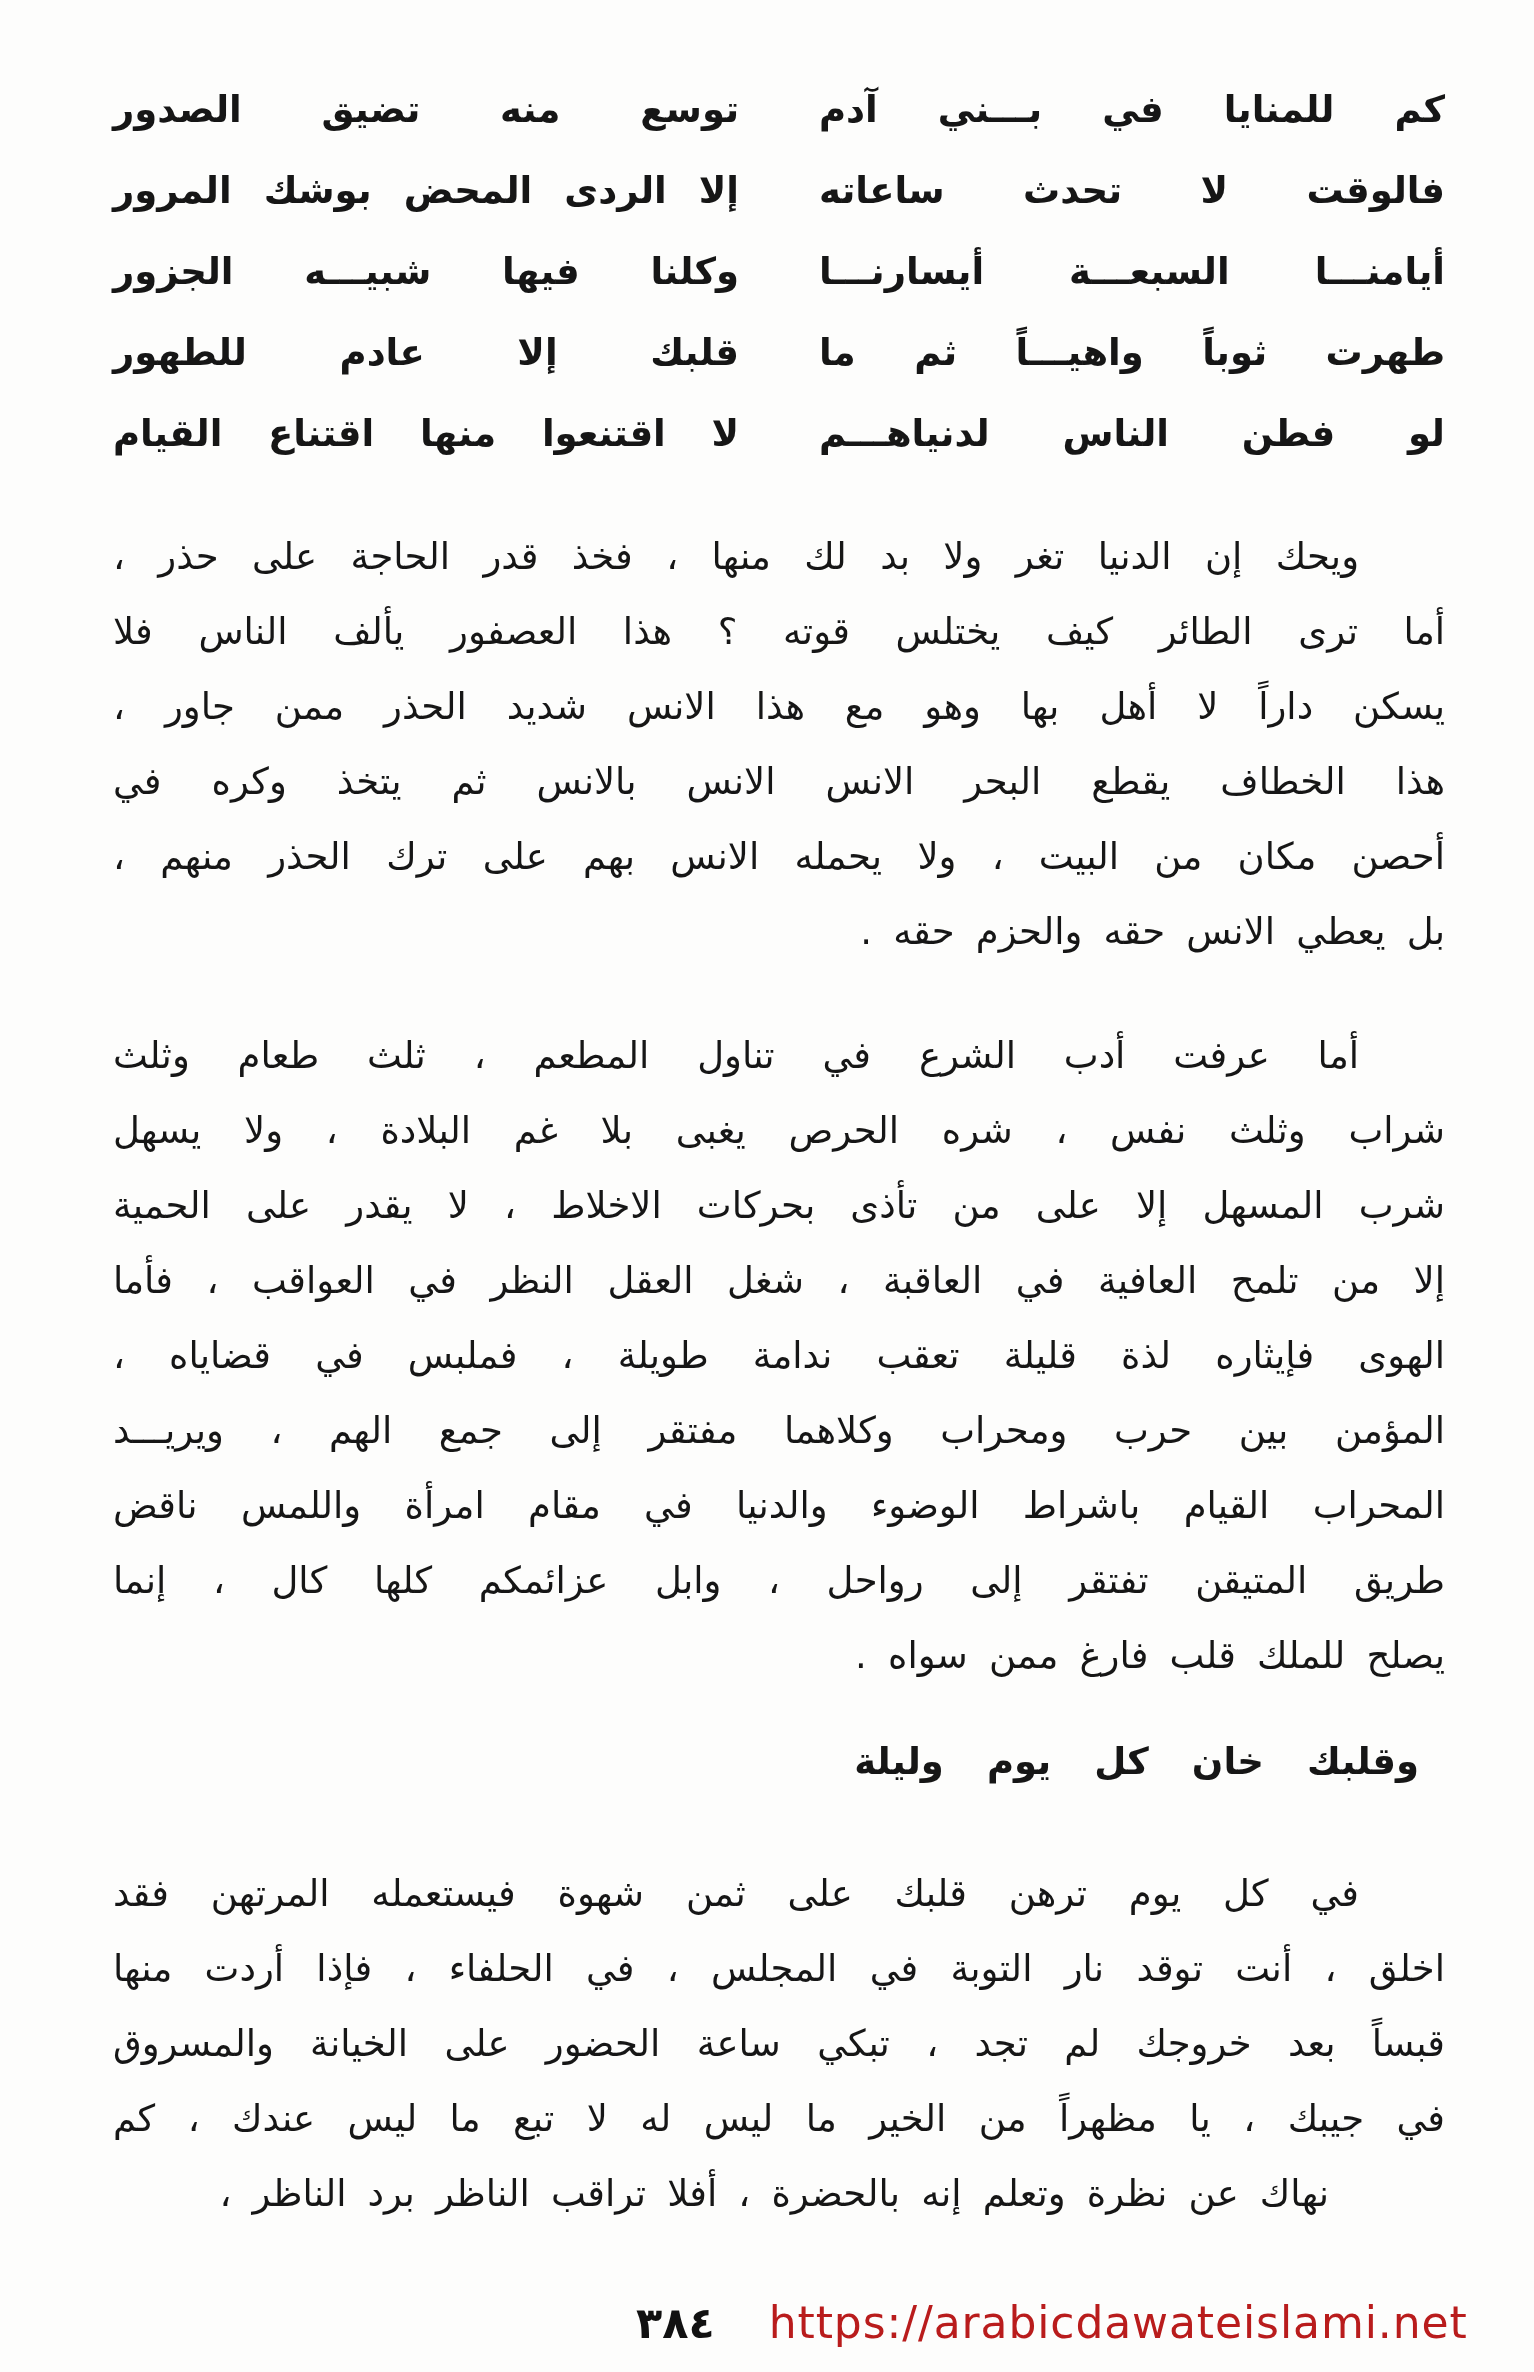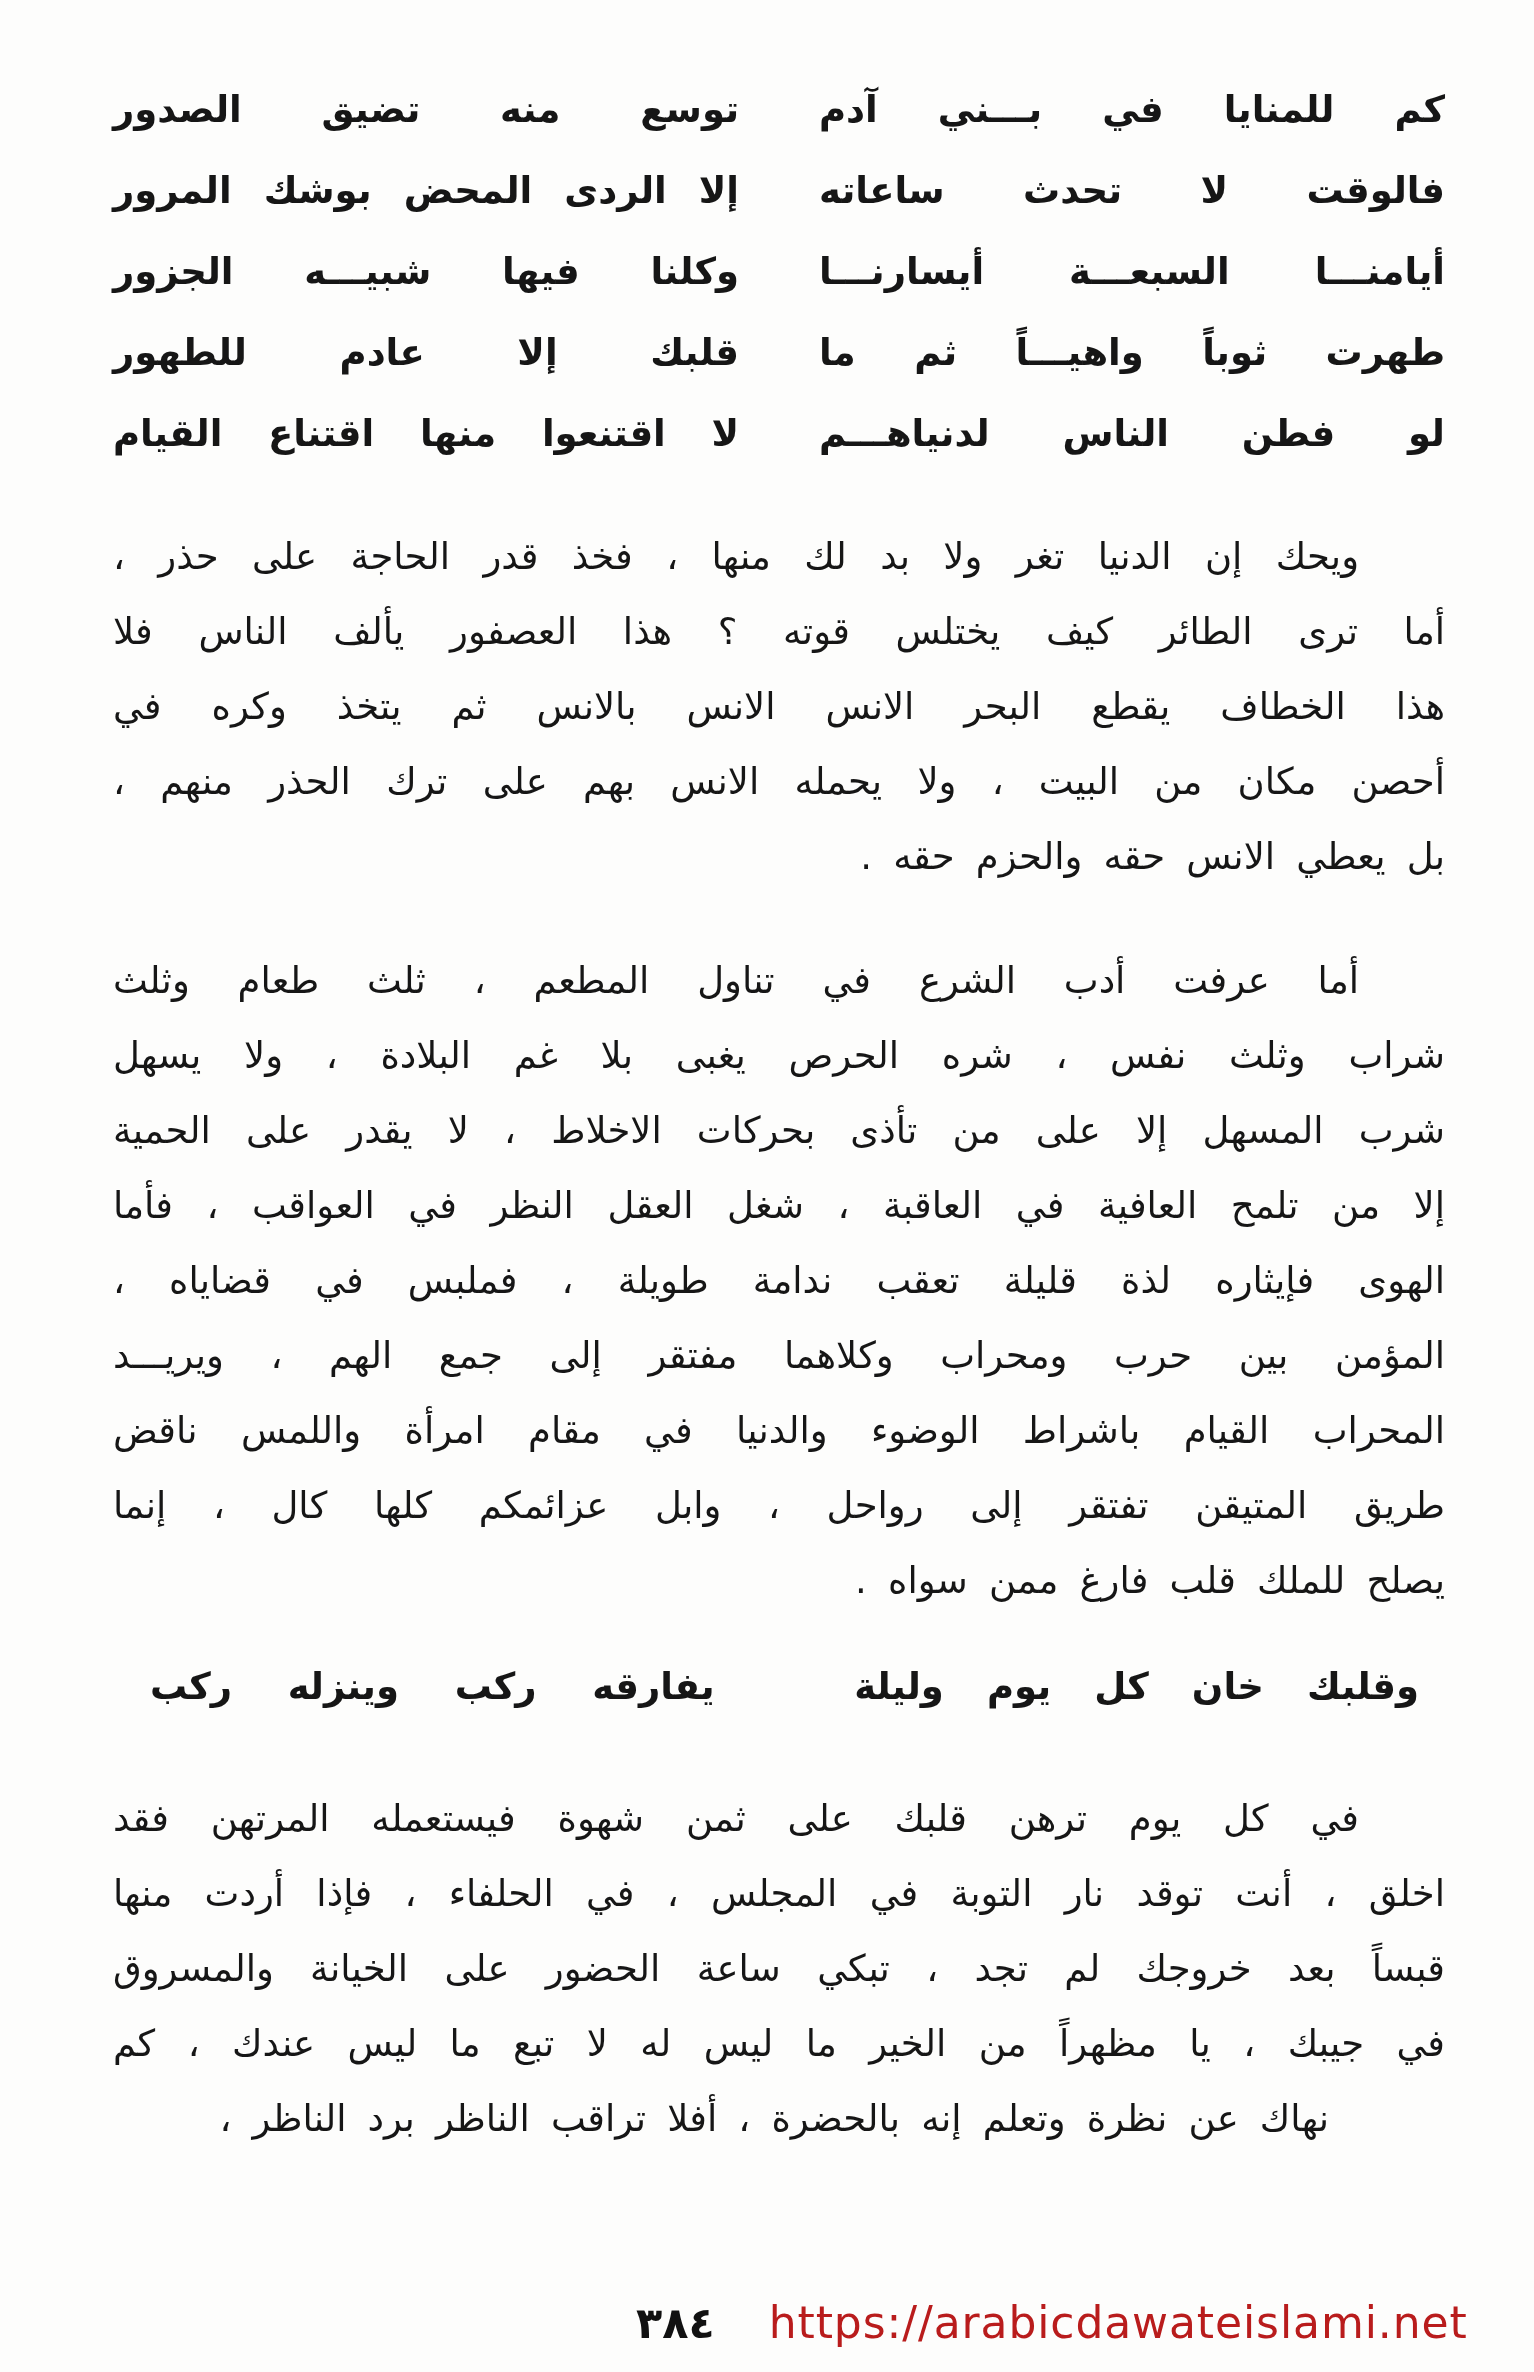--- a/index.html
+++ b/index.html
@@ -121,41 +121,41 @@
       </div>
       <div class="verse-row">
         <span class="hemi">لو فطن الناس لدنياهـــم</span>
         <span class="hemi">لا اقتنعوا منها اقتناع القيام</span>
       </div>
     </div>
 
     <div class="para gap-after-poem">
       <span class="line indent">ويحك إن الدنيا تغر ولا بد لك منها ، فخذ قدر الحاجة على حذر ،</span>
       <span class="line">أما ترى الطائر كيف يختلس قوته ؟ هذا العصفور يألف الناس فلا</span>
+      <span class="line">يسكن داراً لا أهل بها وهو مع هذا الانس شديد الحذر ممن جاور ،</span>
       <span class="line">هذا الخطاف يقطع البحر الانس الانس بالانس ثم يتخذ وكره في</span>
       <span class="line">أحصن مكان من البيت ، ولا يحمله الانس بهم على ترك الحذر منهم ،</span>
       <span class="line short">بل يعطي الانس حقه والحزم حقه .</span>
     </div>
 
     <div class="para gap-before-p2">
       <span class="line indent">أما عرفت أدب الشرع في تناول المطعم ، ثلث طعام وثلث</span>
       <span class="line">شراب وثلث نفس ، شره الحرص يغبى بلا غم البلادة ، ولا يسهل</span>
       <span class="line">شرب المسهل إلا على من تأذى بحركات الاخلاط ، لا يقدر على الحمية</span>
       <span class="line">إلا من تلمح العافية في العاقبة ، شغل العقل النظر في العواقب ، فأما</span>
       <span class="line">الهوى فإيثاره لذة قليلة تعقب ندامة طويلة ، فملبس في قضاياه ،</span>
       <span class="line">المؤمن بين حرب ومحراب وكلاهما مفتقر إلى جمع الهم ، ويريـــد</span>
       <span class="line">المحراب القيام باشراط الوضوء والدنيا في مقام امرأة واللمس ناقض</span>
       <span class="line">طريق المتيقن تفتقر إلى رواحل ، وابل عزائمكم كلها كال ، إنما</span>
       <span class="line short">يصلح للملك قلب فارغ ممن سواه .</span>
     </div>
 
     <div class="poem poem-middle gap-before-verse">
       <div class="verse-row">
         <span class="hemi">وقلبك خان كل يوم وليلة</span>
-        <span class="hemi">يفارقه ركب وينزله ركب</span>
       </div>
     </div>
 
     <div class="para gap-before-p3">
       <span class="line indent">في كل يوم ترهن قلبك على ثمن شهوة فيستعمله المرتهن فقد</span>
       <span class="line">اخلق ، أنت توقد نار التوبة في المجلس ، في الحلفاء ، فإذا أردت منها</span>
       <span class="line">قبساً بعد خروجك لم تجد ، تبكي ساعة الحضور على الخيانة والمسروق</span>
       <span class="line">في جيبك ، يا مظهراً من الخير ما ليس له لا تبع ما ليس عندك ، كم</span>
       <span class="line short pullback">نهاك عن نظرة وتعلم إنه بالحضرة ، أفلا تراقب الناظر برد الناظر ،</span>
     </div>

